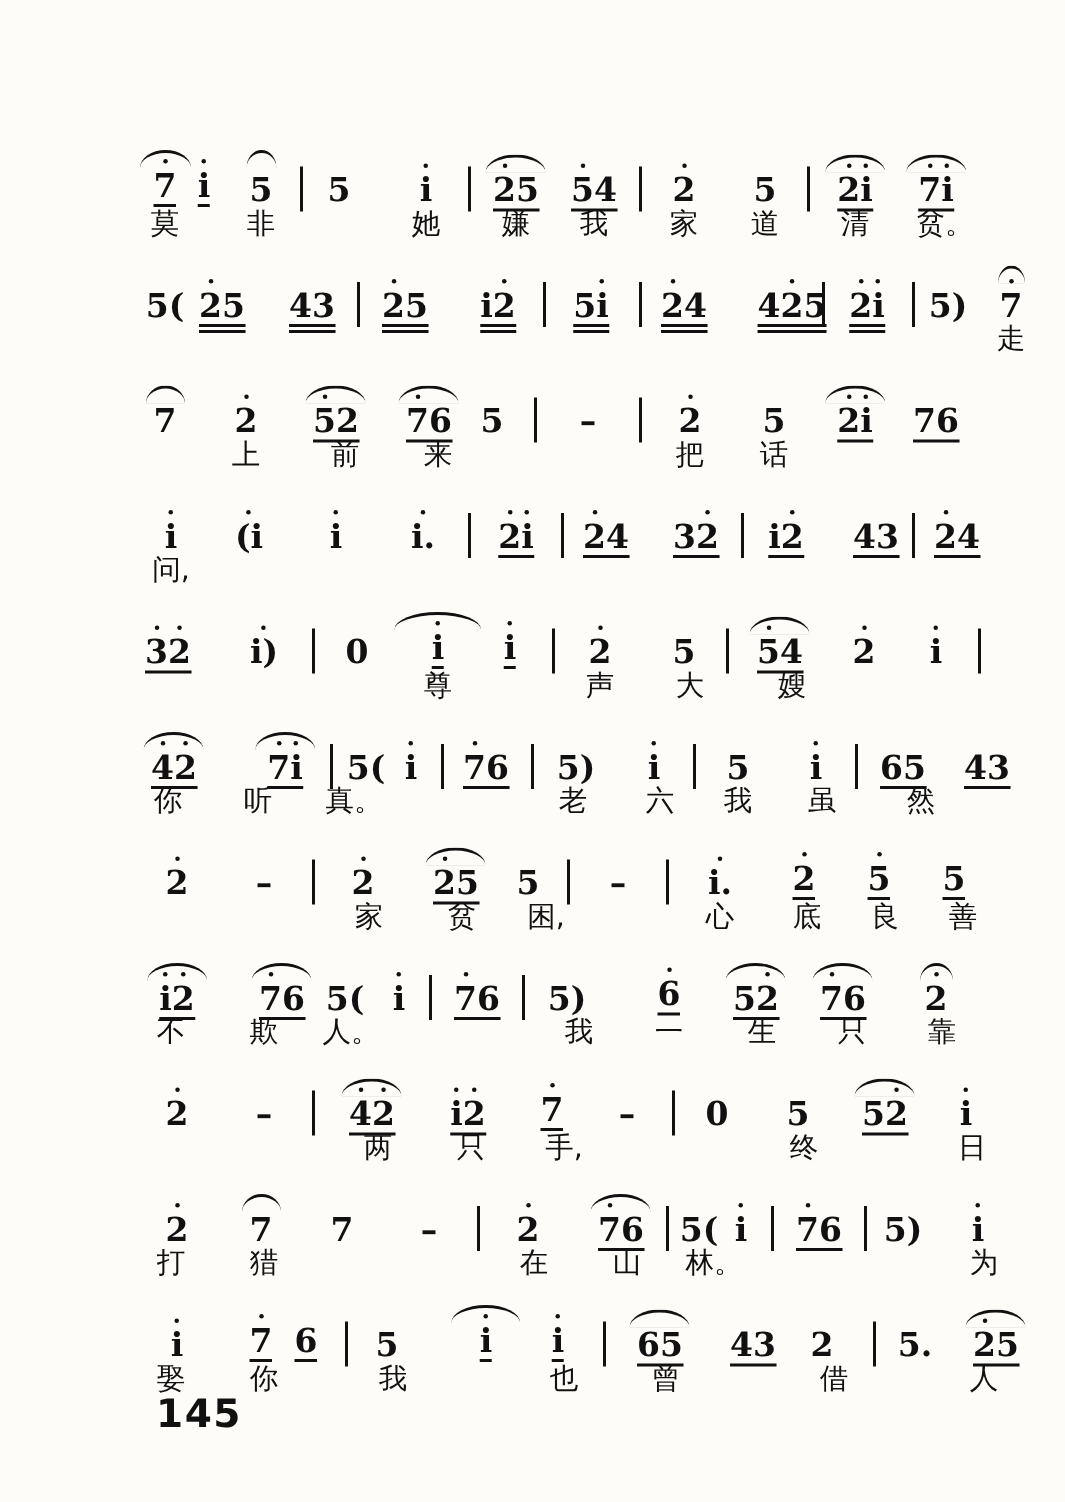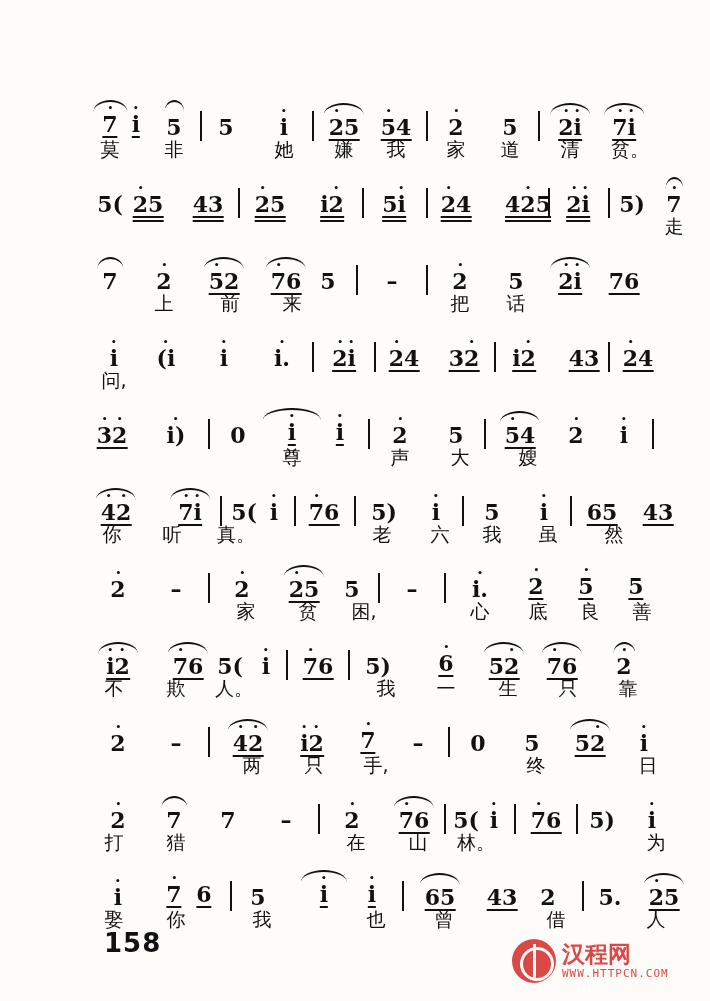--- a/index.html
+++ b/index.html
@@ -422,23 +422,16 @@
         <span class="ly" style="left:166px">我</span>
         <span class="ly" style="left:280px">也</span>
         <span class="ly" style="left:348px">曾</span>
         <span class="ly" style="left:460px">借</span>
         <span class="ly" style="left:560px">人</span>
       </div>
     </div>
 
   </div>
 
-  <div class="pagenum">158</div>
-
-  <div class="watermark">
-    <div class="wm-circle">
-        <div class="g"></div>
-      </div>
-    <div class="wm-text">汉程网</div>
-    <div class="wm-sub">WWW.HTTPCN.COM</div>
-  </div>
+  <div class="pagenum">145</div>
+
 
 </div>
 
 </body></html>

